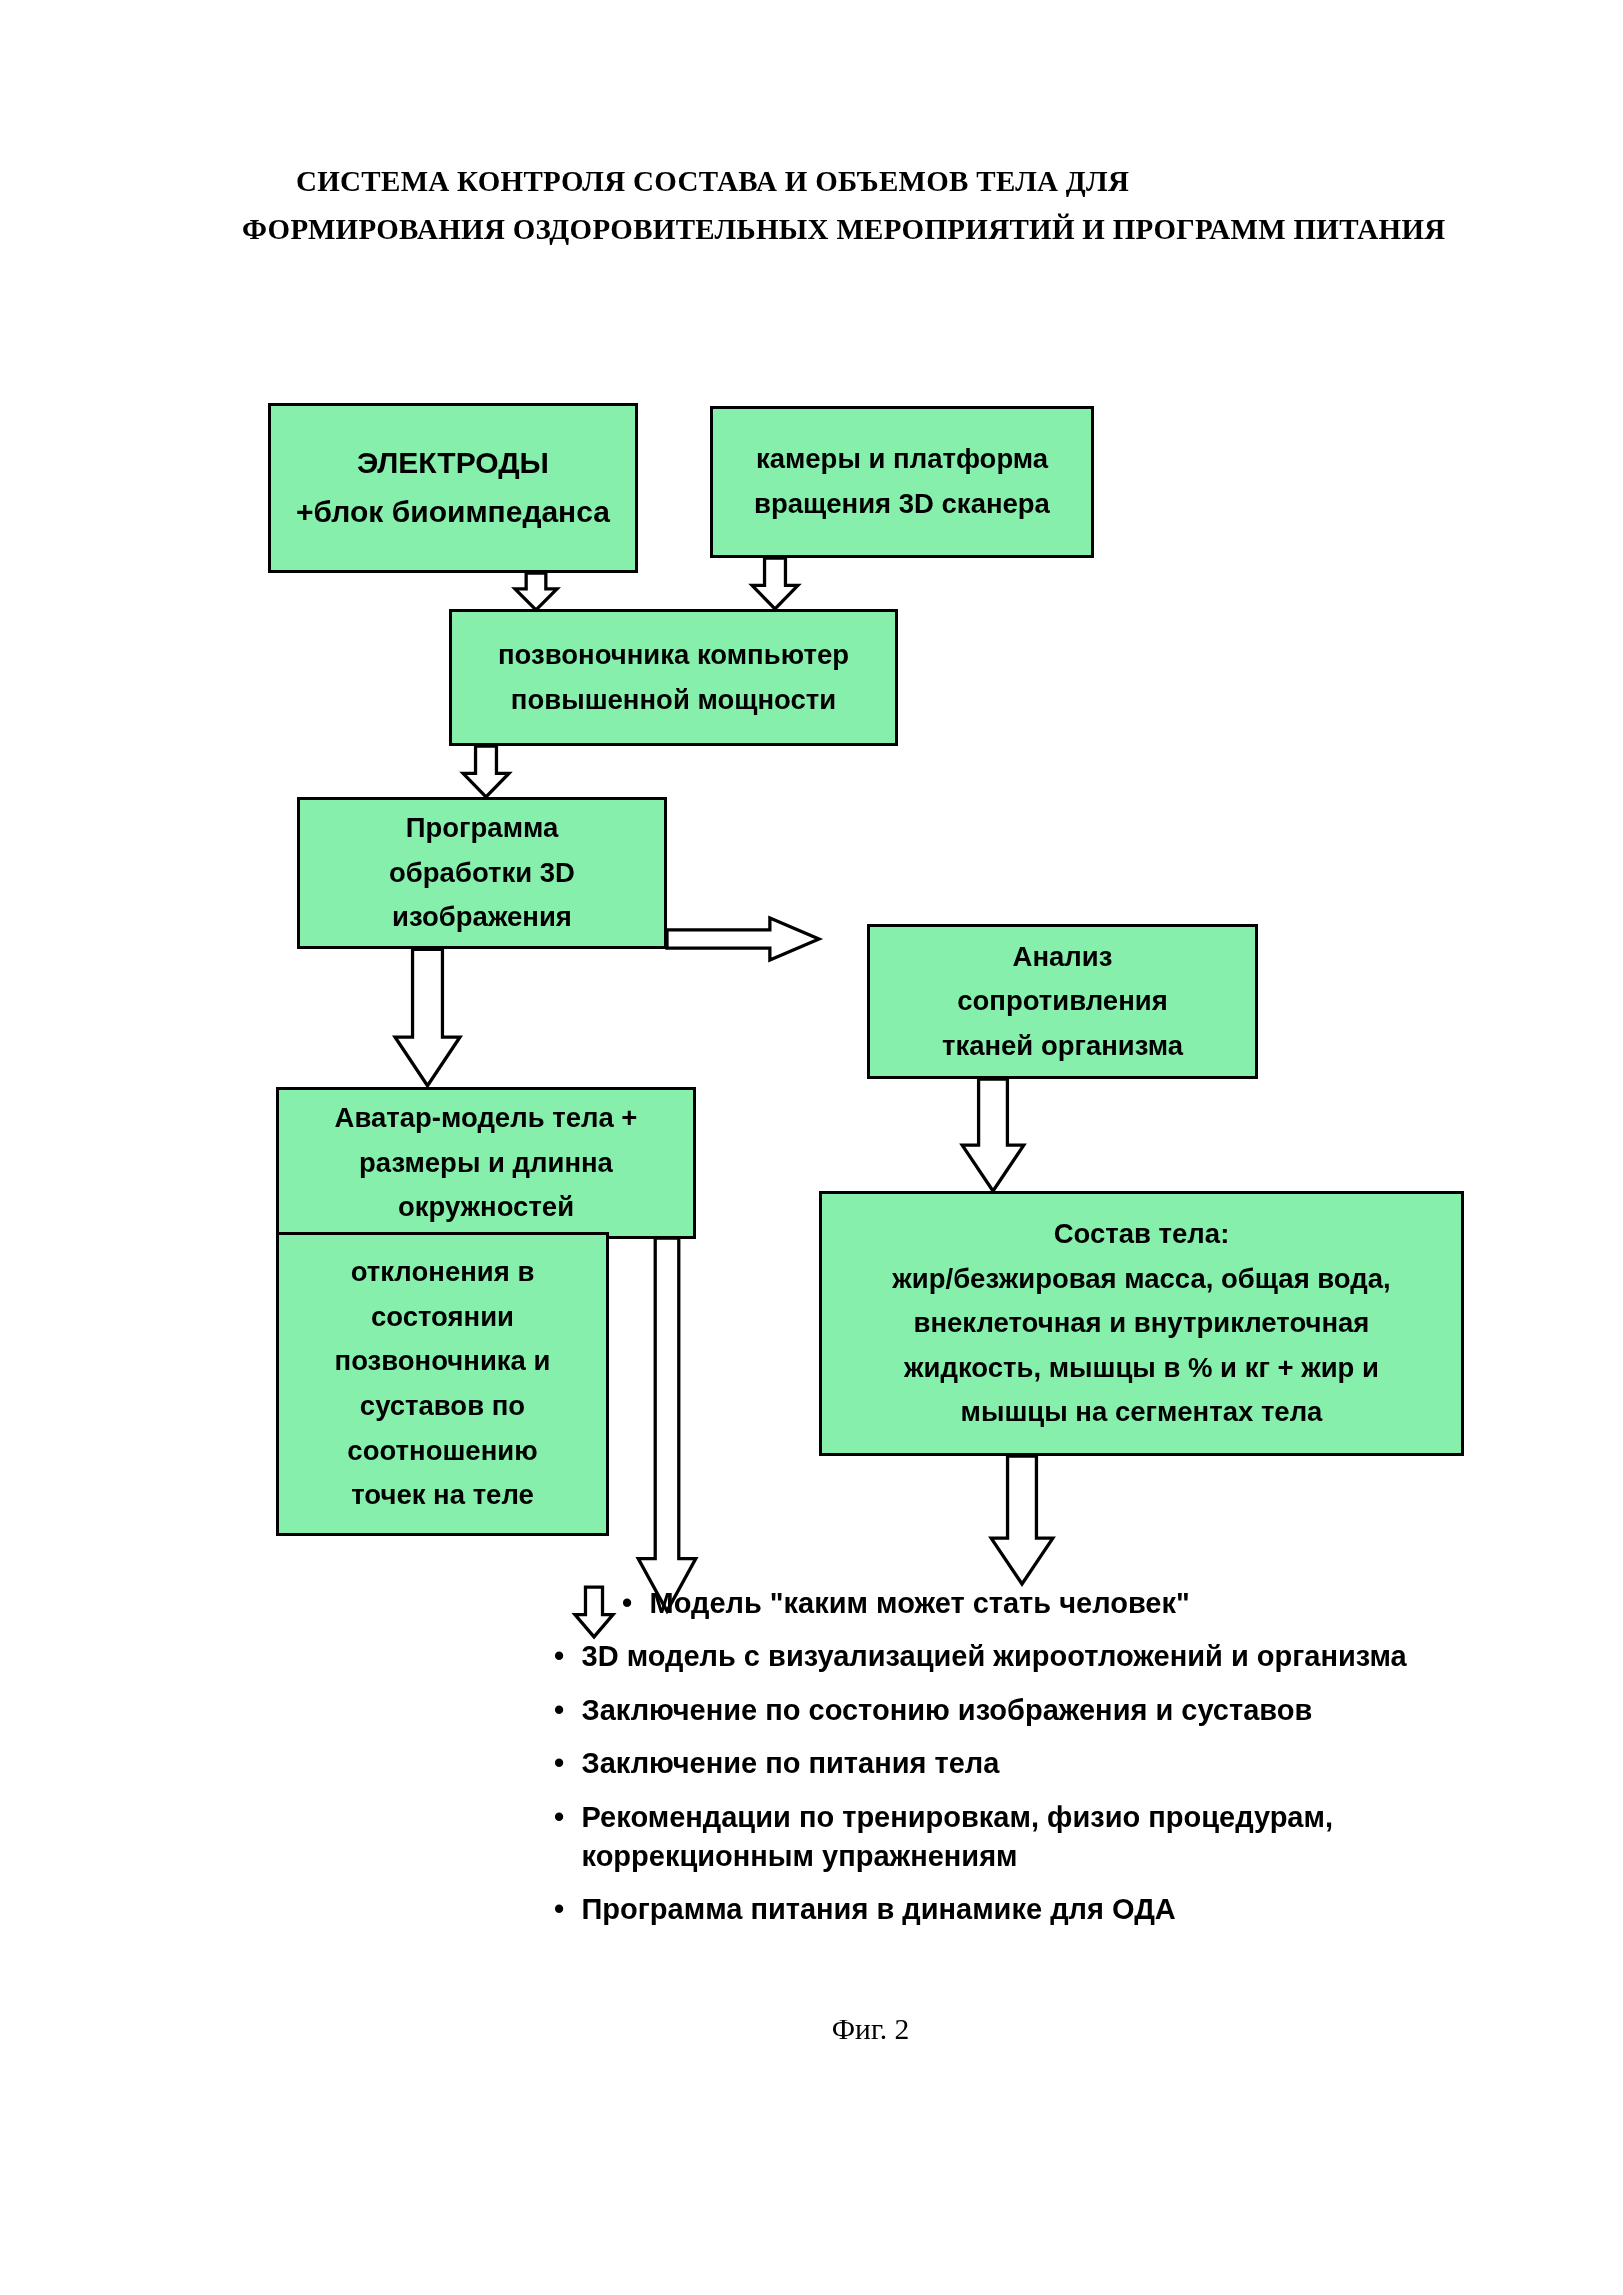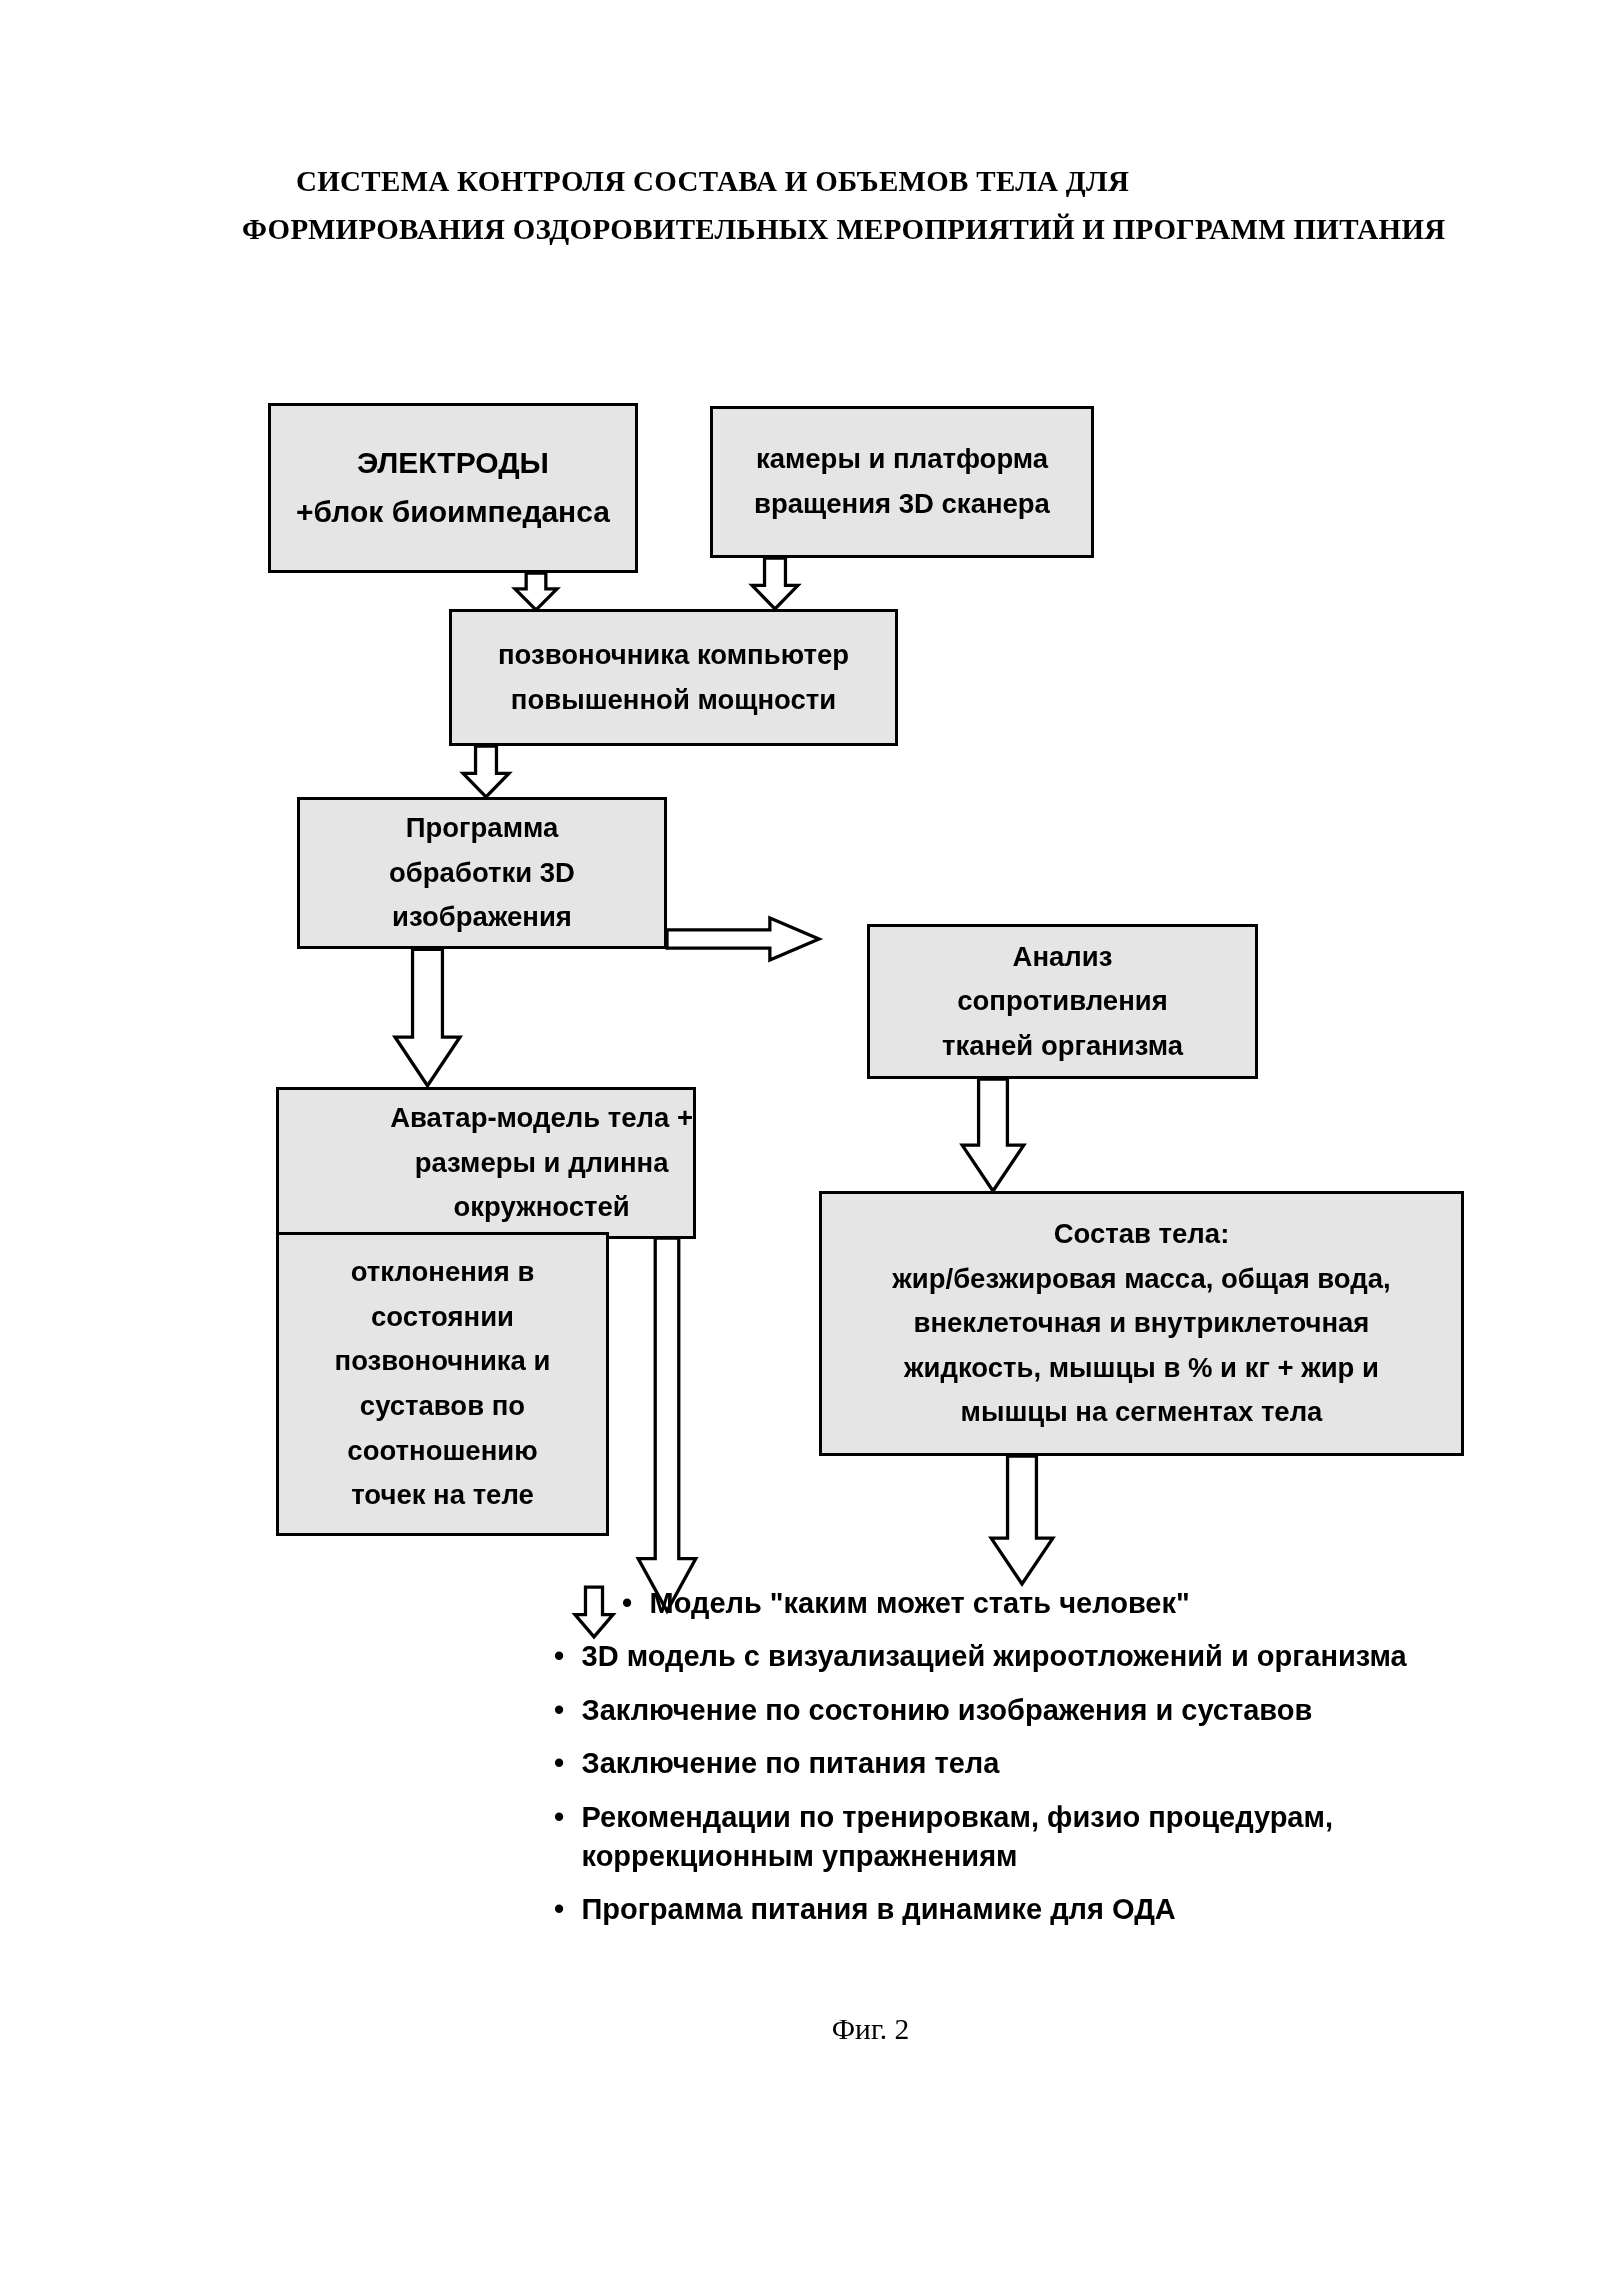--- a/index.html
+++ b/index.html
@@ -22,21 +22,21 @@
     font-weight: bold;
     line-height: 48px;
     letter-spacing: 0.3px;
     white-space: nowrap;
   }
   .title .line1 { padding-left: 54px; }
   .node {
     position: absolute;
     box-sizing: border-box;
     border: 3.3px solid #000000;
-    background: #e5e5e5;
+    background: #86efac;
     display: flex;
     align-items: center;
     justify-content: center;
     text-align: center;
     font-weight: bold;
     font-size: 27.5px;
     line-height: 1.62;
   }
   .node .node-label { white-space: pre-line; }
   .node-electrodes { font-size: 30px; }
@@ -143,21 +143,21 @@
 сопротивления
 тканей организма</span>
   </div>
 
   <div class="arrow" style="left:395px; top:949px;">
     <svg width="65" height="137" viewBox="0 0 100 210">
         <polygon points="27,0 73,0 73,135 100,135 50,210 0,135 27,135"></polygon>
       </svg>
   </div>
 
-  <div class="node" style="left:276px; top:1087px; width:420px; height:152px;justify-content:flex-end;">
+  <div class="node" style="left:276px; top:1087px; width:420px; height:152px;">
     <span class="node-label">Аватар-модель тела +
 размеры и длинна
 окружностей</span>
   </div>
 
   <div class="arrow" style="left:962px; top:1079px;">
     <svg width="62" height="112" viewBox="0 0 94 171">
         <polygon points="25,0 69,0 69,101 94,101 47,171 0,101 25,101"></polygon>
       </svg>
   </div>

